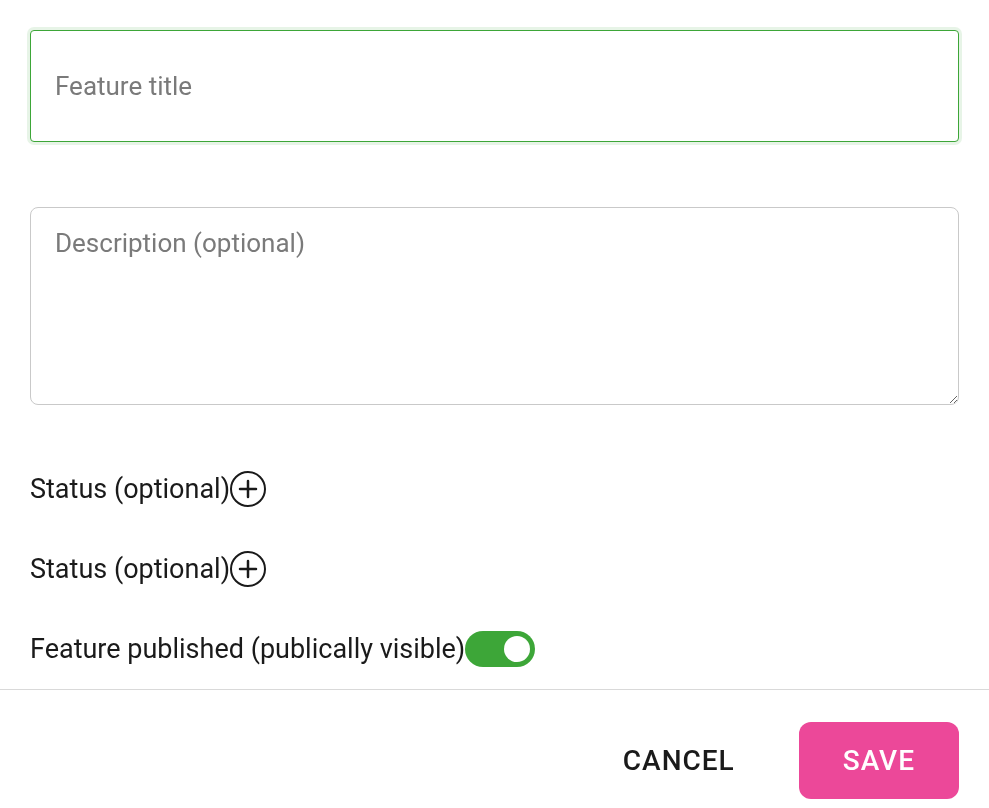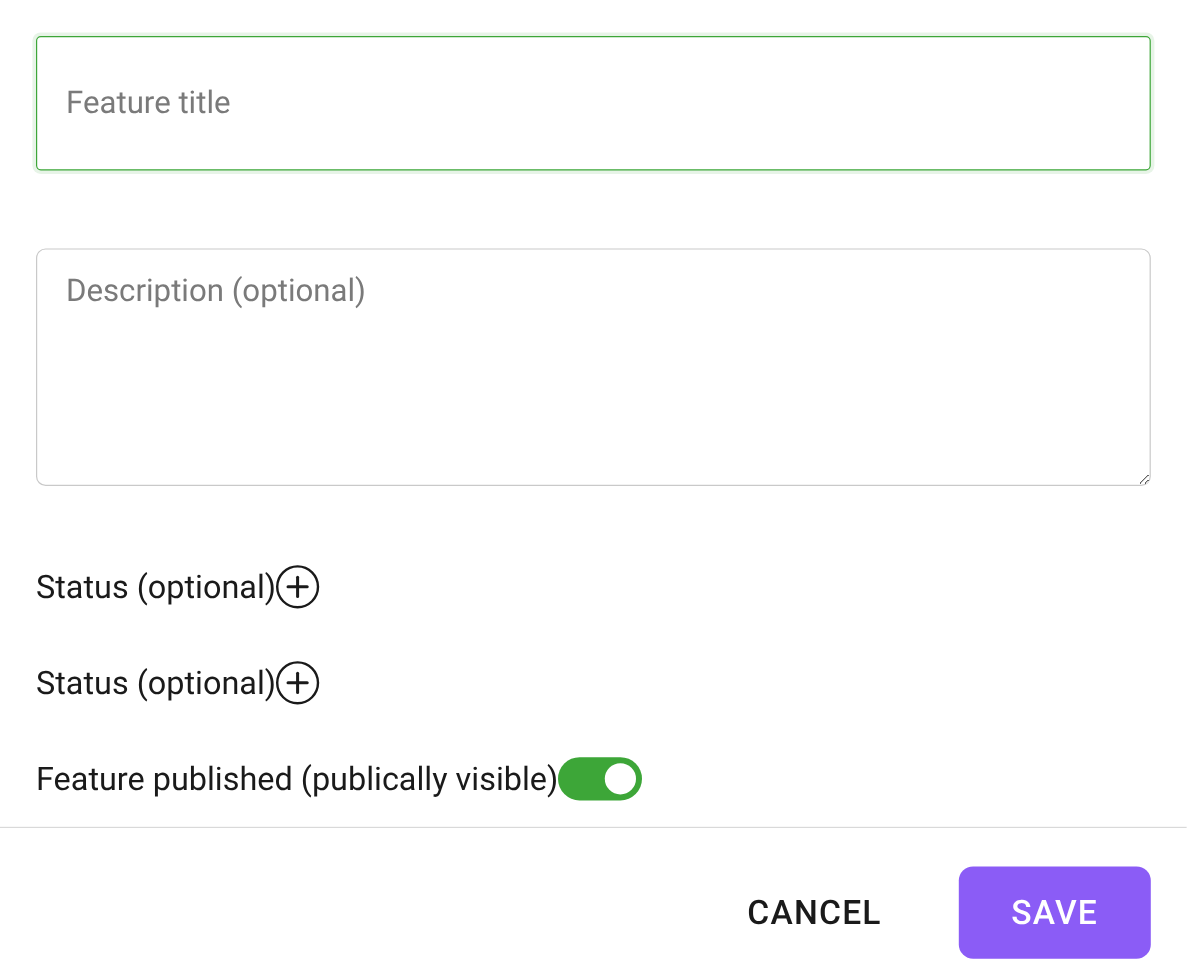--- a/index.html
+++ b/index.html
@@ -111,21 +111,21 @@
       background: transparent;
       border: none;
       font-size: 28px;
       font-weight: 500;
       letter-spacing: 1px;
       color: #1a1a1a;
       cursor: pointer;
       font-family: inherit;
     }
     .save-button {
-      background: #8b5cf6;
+      background: #ec4899;
       border: none;
       color: #fff;
       font-size: 28px;
       font-weight: 500;
       letter-spacing: 1px;
       padding: 22px 44px;
       border-radius: 12px;
       cursor: pointer;
       font-family: inherit;
     }

